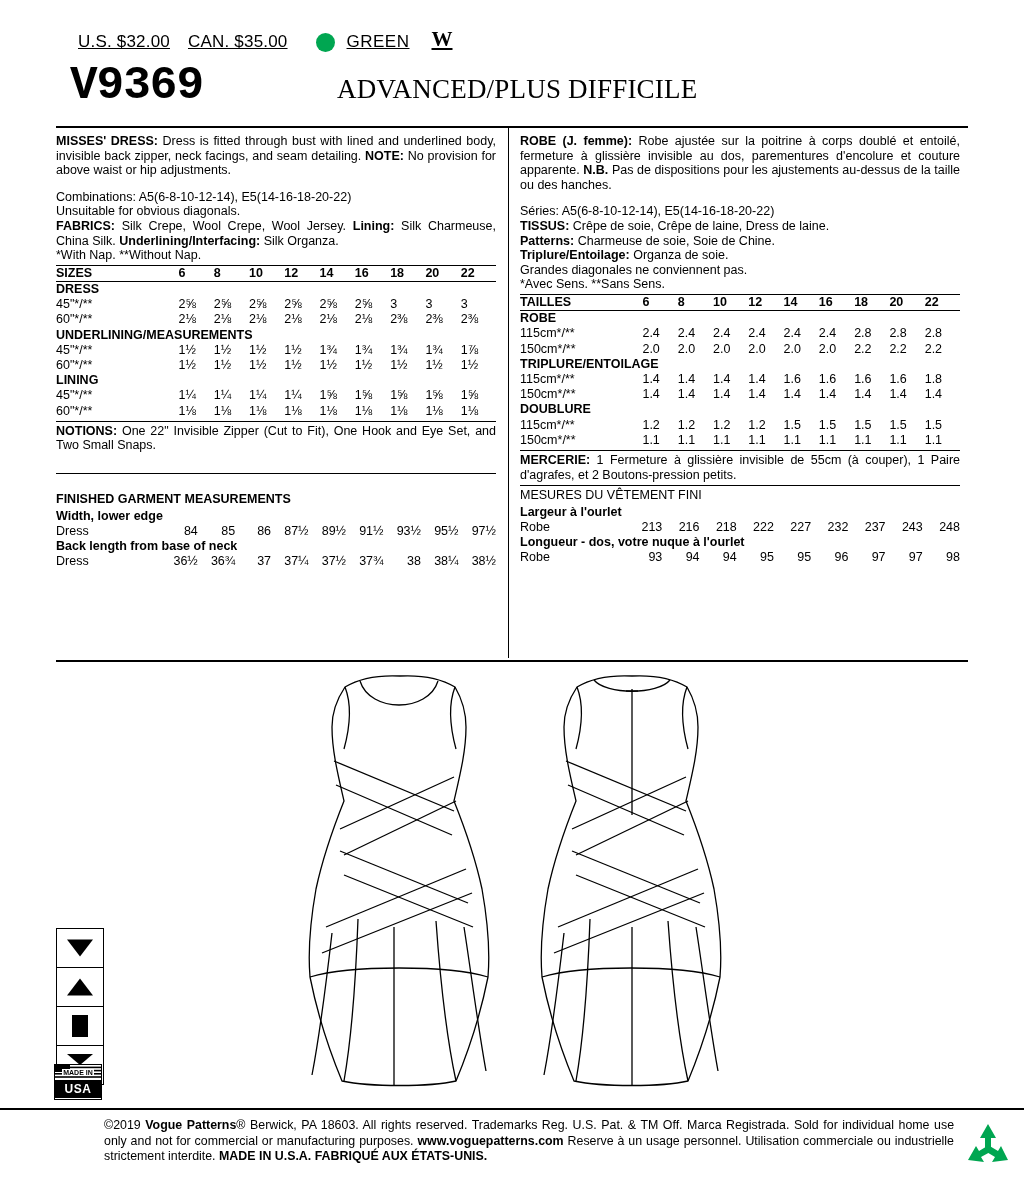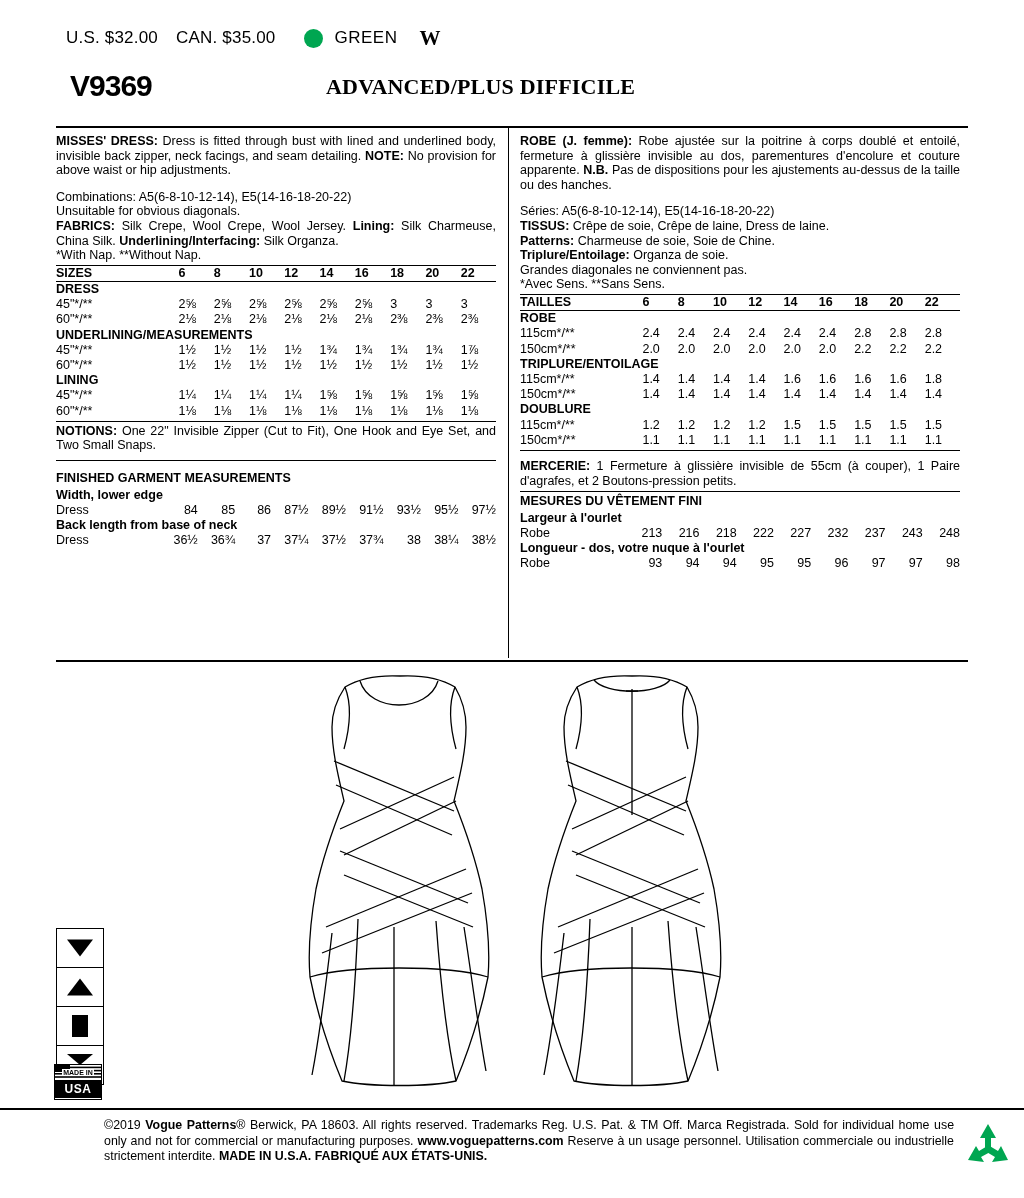--- a/index.html
+++ b/index.html
@@ -8,48 +8,48 @@
     background:#ffffff;
     font-family:"Liberation Sans", sans-serif;
     color:#000000;
     position:relative;
     overflow:hidden;
   }
   .page{position:relative;width:1024px;height:1198px;}
 
   
   .pricebar{
-    position:absolute;left:66px;top:24px;width:880px;height:28px;
-    display:flex;align-items:center;
+    position:absolute;left:78px;top:24px;width:880px;height:28px;
+    display:flex;align-items:flex-end;text-decoration:underline;
   }
   .price{
     font-family:"Liberation Sans", sans-serif;
     font-size:17px;font-weight:400;letter-spacing:.2px;
   }
   .price.second{margin-left:18px;}
   .colordot{
     width:19px;height:19px;border-radius:50%;
     background:#00a651;margin-left:28px;margin-right:12px;
   }
   .colorname{font-size:17px;letter-spacing:.5px;}
   .wmark{font-family:"Liberation Serif", serif;font-weight:700;font-size:21px;margin-left:22px;}
 
   
   .titlerow{
     position:absolute;left:70px;top:62px;width:884px;height:50px;
   }
   .patno{
-    font-family:Liberation Sans, sans-serif;
-    font-weight:700;font-size:30px;letter-spacing:-1px;
+    font-family:Liberation Mono, monospace;
+    font-weight:700;font-size:46px;letter-spacing:-1px;
     position:absolute;left:0;top:0;line-height:48px;
   }
   .diff{
     font-family:"Liberation Serif", serif;
-    font-weight:700;font-size:22px;
-    position:absolute;left:256px;top:12px;
+    font-weight:400;font-size:27px;
+    position:absolute;left:267px;top:12px;
     letter-spacing:.2px;
   }
 
   .rule{
     position:absolute;background:#000;
   }
   .rule.top{left:56px;top:126px;width:912px;height:2px;}
   .rule.bottom{left:56px;top:660px;width:912px;height:2px;}
   .vdivider{position:absolute;left:508px;top:128px;width:1px;height:530px;background:#000;}
 
@@ -258,21 +258,21 @@
           <td class="num">1⅛</td>
           <td class="num">1⅛</td>
         </tr>
       </tbody>
     </table>
 
     <p class="nospace" style="border-top:1.6px solid #000;padding-top:2px;margin-top:2px;">
       <b>NOTIONS:</b><span> One 22" Invisible Zipper (Cut to Fit), One Hook and Eye Set, and Two Small Snaps.</span>
     </p>
 
-    <p class="nospace" style="border-top:1.6px solid #000;padding-top:10px;margin-top:7px;font-weight:700;">FINISHED GARMENT MEASUREMENTS</p>
+    <p class="nospace" style="border-top:1.6px solid #000;padding-top:18px;margin-top:20px;font-weight:700;">FINISHED GARMENT MEASUREMENTS</p>
 
     <table class="meas">
       <tbody>
         <tr class="secthead">
           <td colspan="10">Width, lower edge</td>
         </tr>
         <tr>
           <td class="lbl">Dress</td>
           <td class="numwide">84</td>
           <td class="numwide">85</td>
@@ -414,25 +414,25 @@
           <td class="num">1.1</td>
           <td class="num">1.1</td>
           <td class="num">1.1</td>
           <td class="num">1.1</td>
           <td class="num">1.1</td>
           <td class="num">1.1</td>
         </tr>
       </tbody>
     </table>
 
-    <p class="nospace" style="border-top:1.6px solid #000;padding-top:8px;margin-top:2px;text-align:justify;">
+    <p class="nospace" style="border-top:1.6px solid #000;padding-top:2px;margin-top:2px;text-align:justify;">
       <b>MERCERIE:</b><span>  1  Fermeture  à  glissière  invisible  de  55cm  (à couper), 1 Paire d'agrafes, et 2 Boutons-pression petits.</span>
     </p>
 
-    <p class="nospace" style="border-top:1.6px solid #000;padding-top:2px;margin-top:3px;font-weight:700;">MESURES DU VÊTEMENT FINI</p>
+    <p class="nospace" style="border-top:1.6px solid #000;padding-top:2px;margin-top:3px;font-weight:400;">MESURES DU VÊTEMENT FINI</p>
 
     <table class="meas">
       <tbody>
         <tr class="secthead">
           <td colspan="10">Largeur à l'ourlet</td>
         </tr>
         <tr>
           <td class="lbl">Robe</td>
           <td class="numwide">213</td>
           <td class="numwide">216</td>

